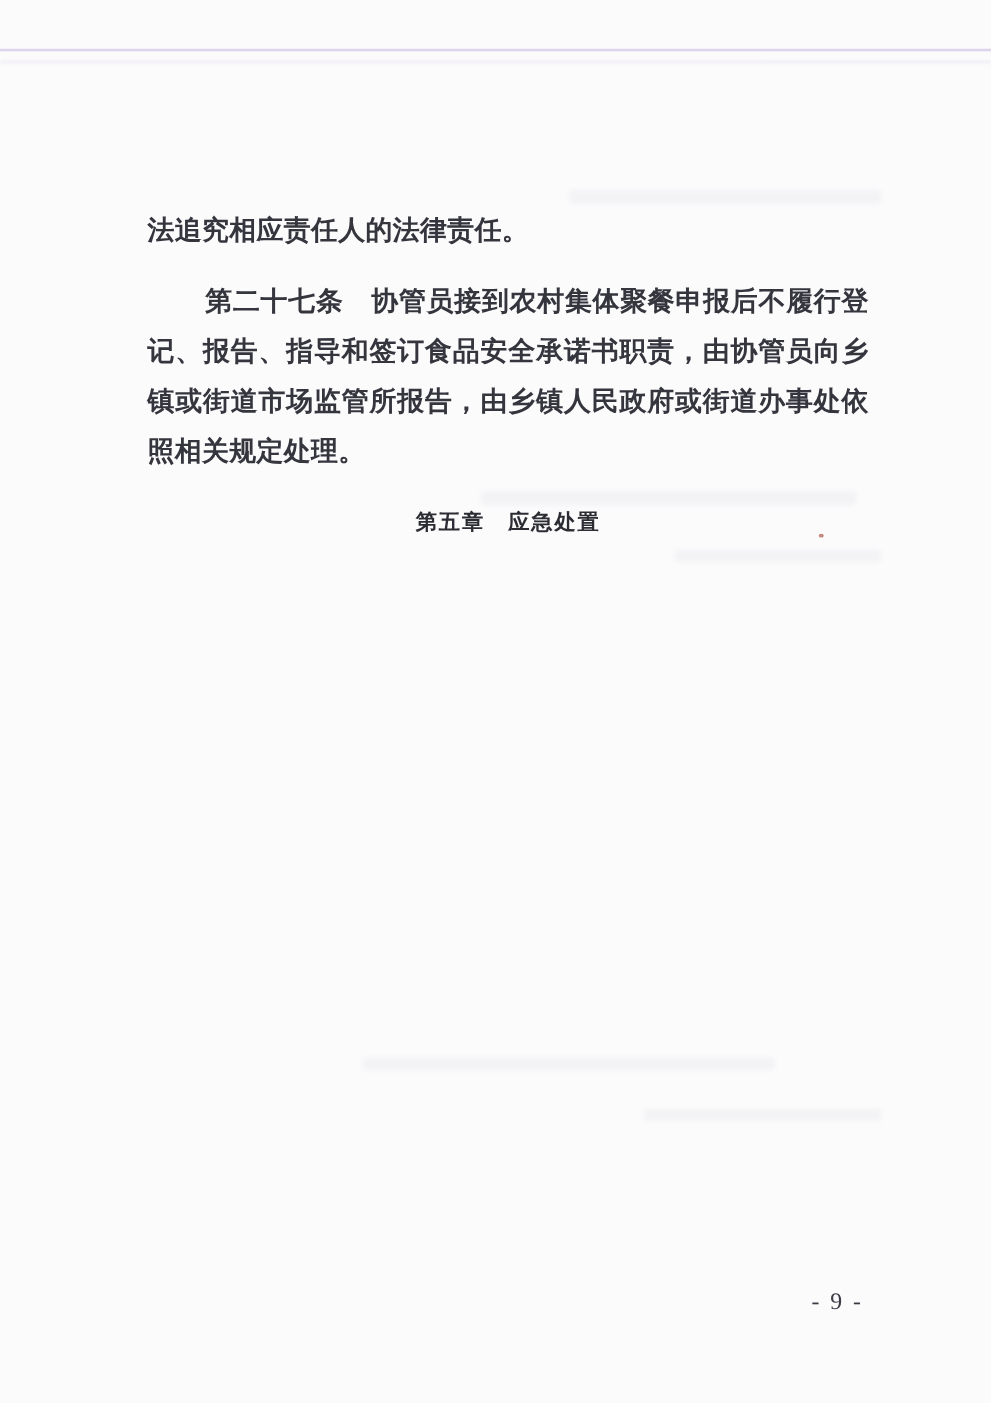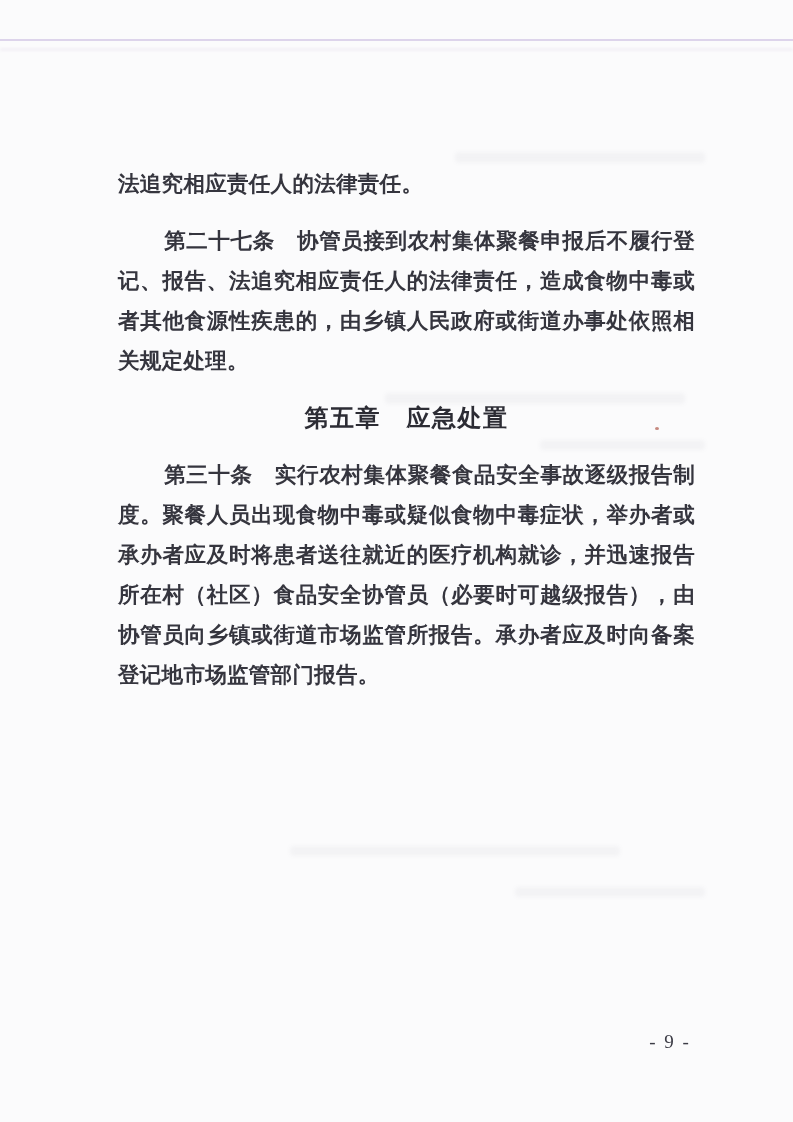--- a/index.html
+++ b/index.html
@@ -52,21 +52,21 @@
     text-align: justify;
     font-weight: bold;
   }
   p.para.indent {
     text-indent: 2.15em;
   }
   h2.chapter {
     margin: 0;
     padding: 0;
     font-family: "Liberation Sans", "DejaVu Sans", sans-serif;
-    font-size: 24px;
+    font-size: 17px;
     font-weight: 700;
     line-height: 40px;
     text-align: center;
     letter-spacing: 1.5px;
     color: #2c2c34;
   }
   .page-number {
     position: absolute;
     top: 1031px;
     left: 633px;
@@ -108,18 +108,17 @@
 <div class="scan-line-echo"></div>
 <div class="smudge s1"></div>
 <div class="smudge s2"></div>
 <div class="smudge s3"></div>
 <div class="smudge s4"></div>
 <div class="smudge s5"></div>
 <div class="fleck"></div>
 
 <div class="doc-body">
   <p class="para">法追究相应责任人的法律责任。</p>
-  <p class="para indent">第二十七条　协管员接到农村集体聚餐申报后不履行登记、报告、法追究相应责任人的法律责任，造成食物中毒或者其他食源性疾患的，由乡镇人民政府或街道办事处依照相关规定处理。</p>
+  <p class="para indent">第二十七条　协管员接到农村集体聚餐申报后不履行登记、报告、指导和签订食品安全承诺书职责，由协管员向乡镇或街道市场监管所报告，由乡镇人民政府或街道办事处依照相关规定处理。</p>
   <h2 class="chapter">第五章　应急处置</h2>
-  <p class="para indent">第三十条　实行农村集体聚餐食品安全事故逐级报告制度。聚餐人员出现食物中毒或疑似食物中毒症状，举办者或承办者应及时将患者送往就近的医疗机构就诊，并迅速报告所在村（社区）食品安全协管员（必要时可越级报告），由协管员向乡镇或街道市场监管所报告。承办者应及时向备案登记地市场监管部门报告。</p>
 </div>
 
 <div class="page-number">- 9 -</div>
 
 </body></html>

